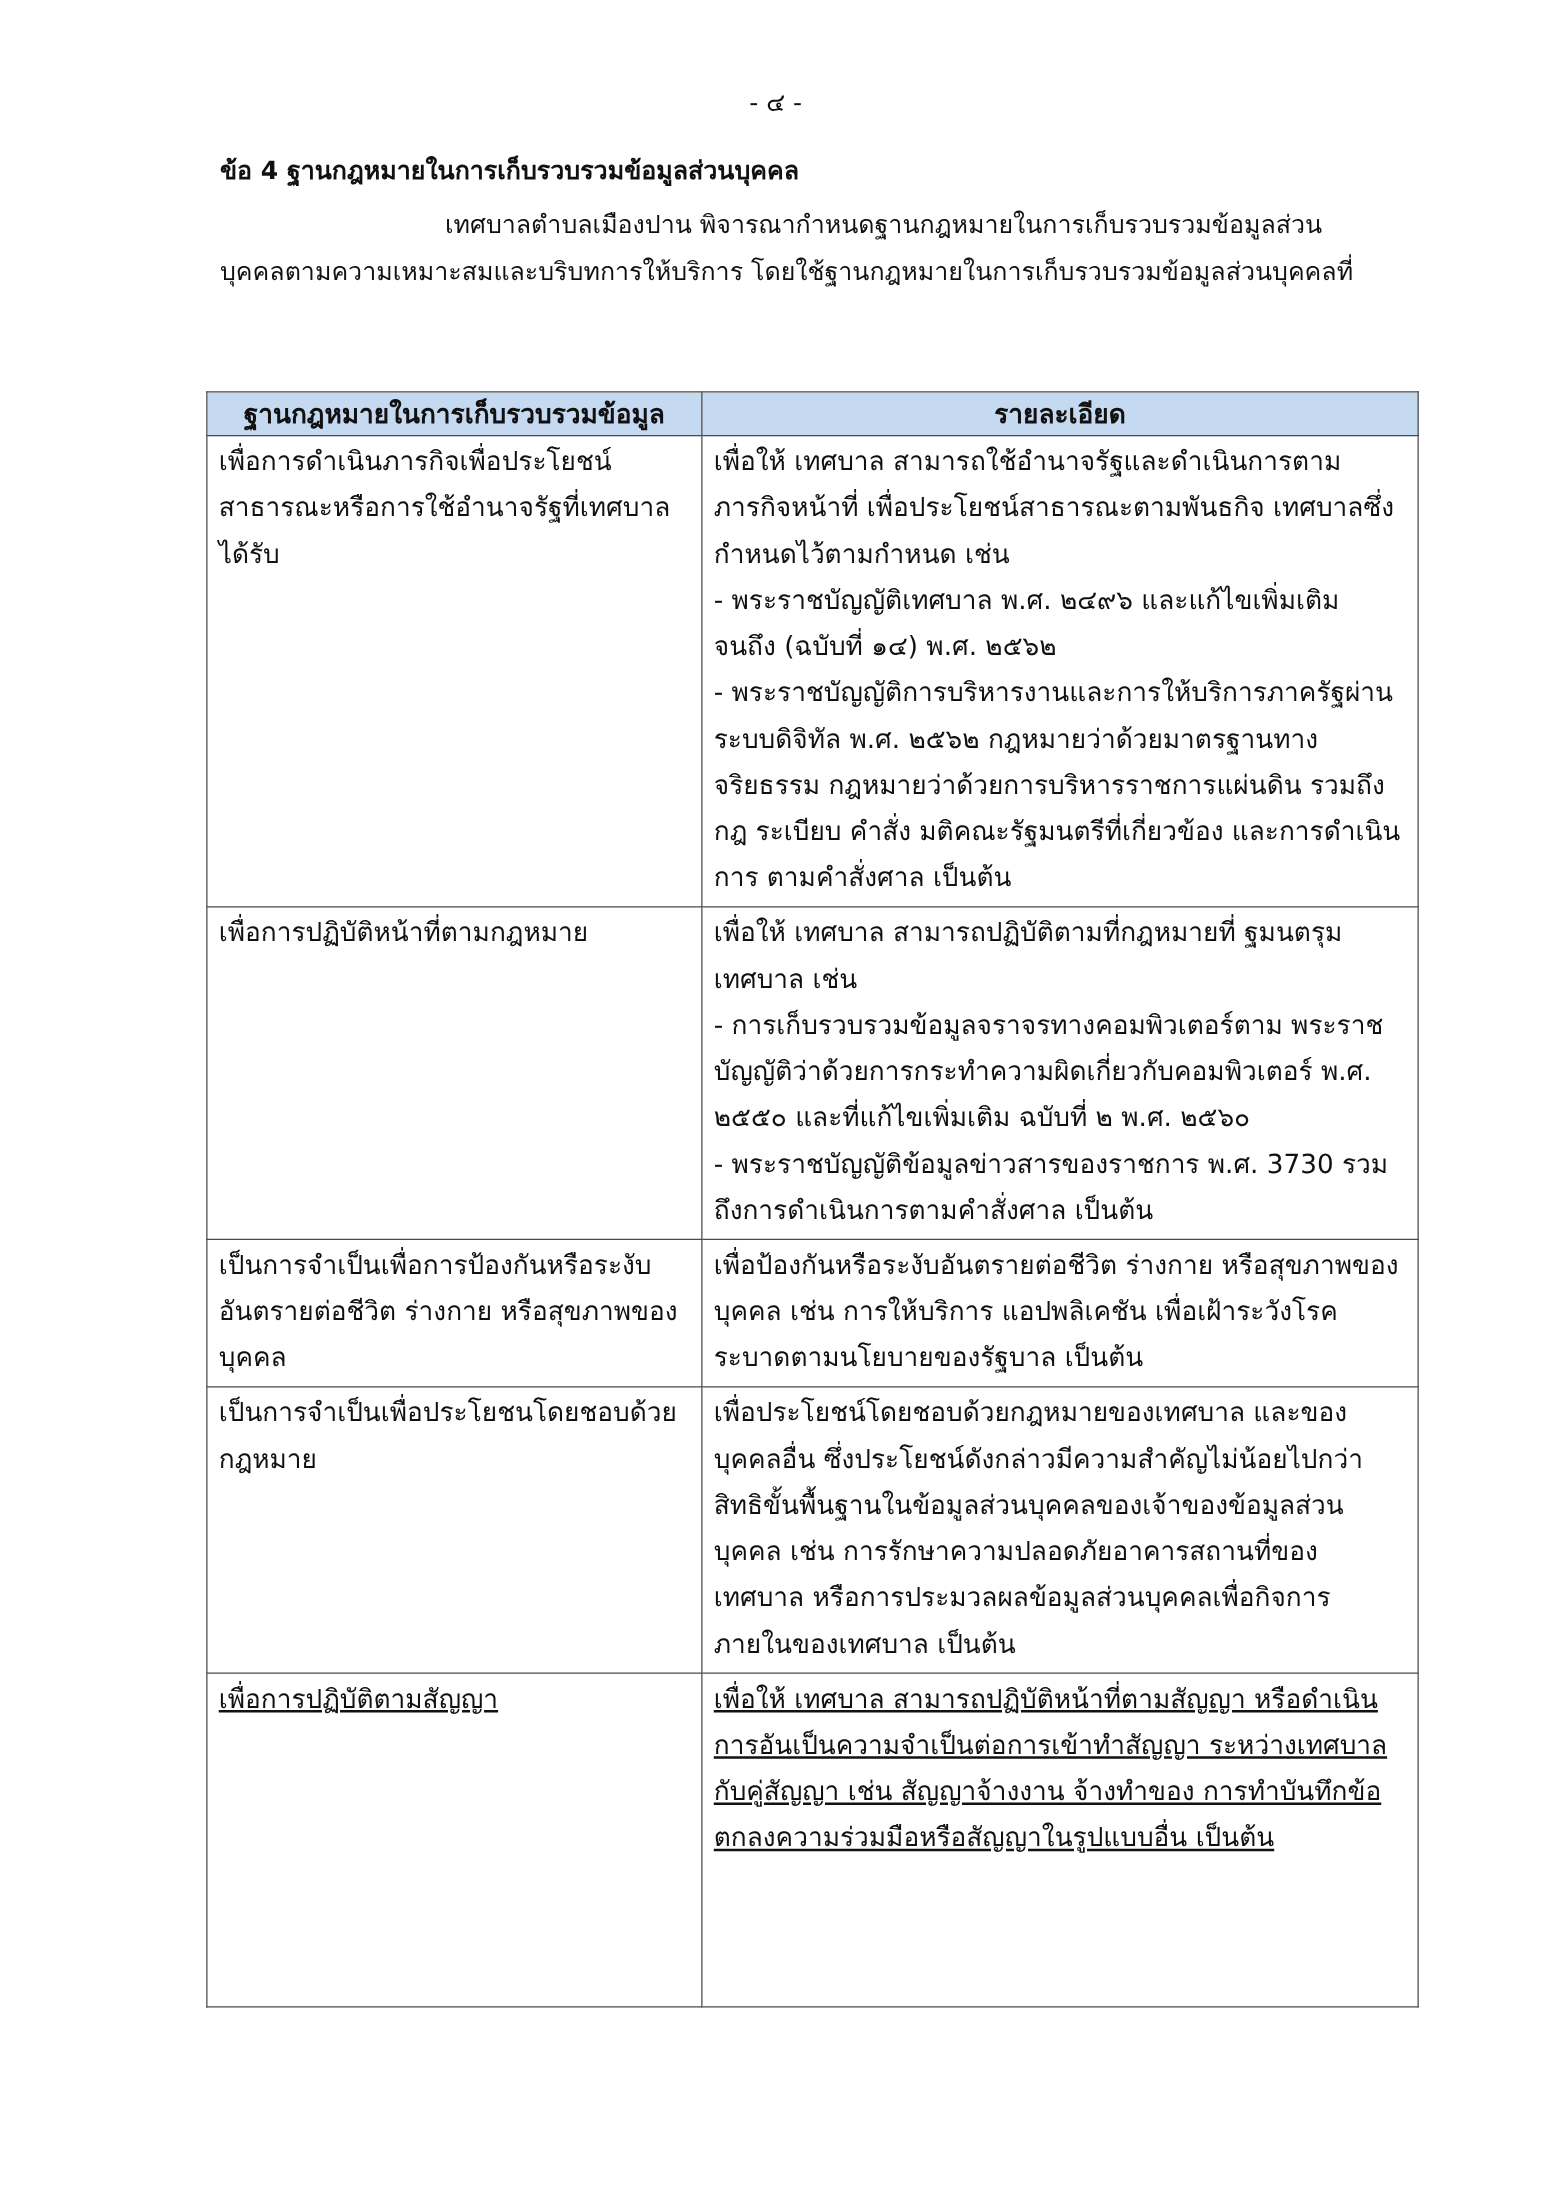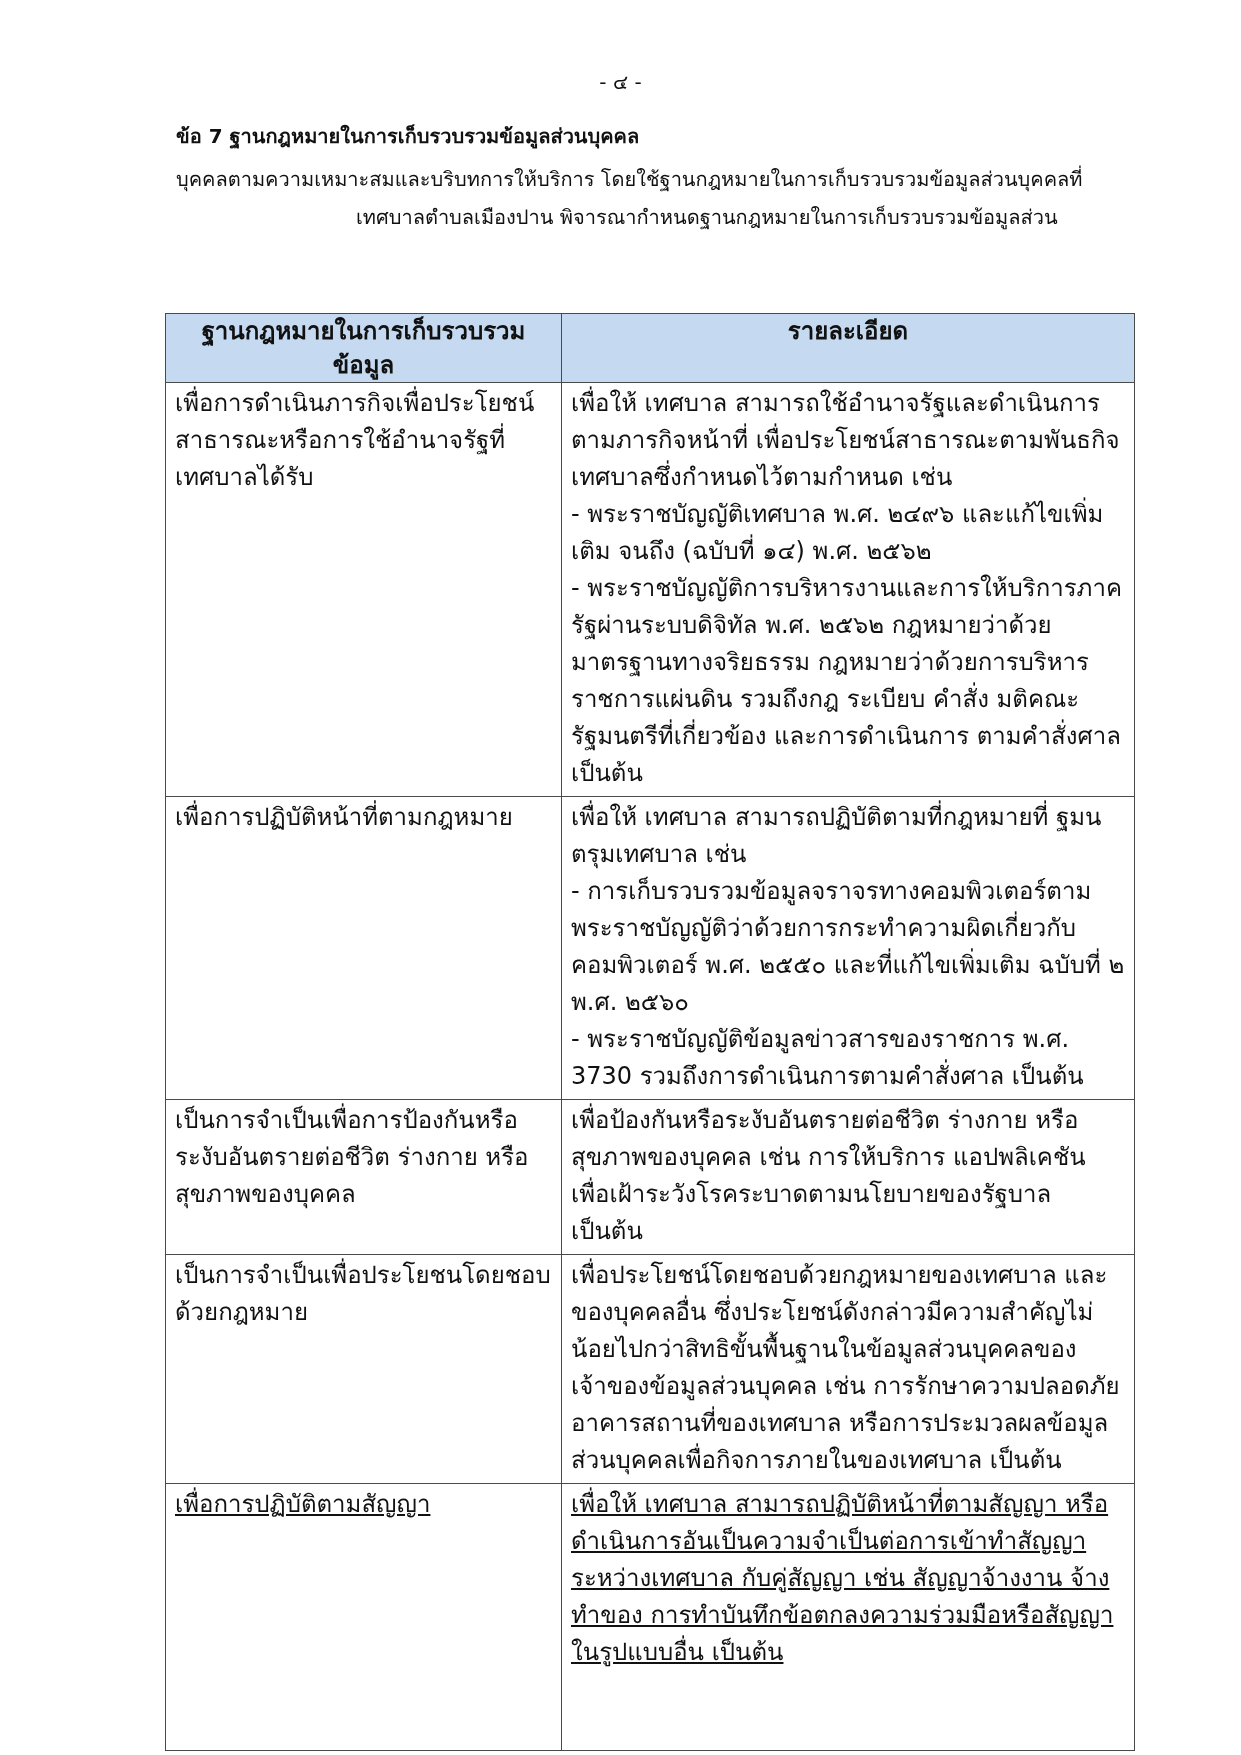--- a/index.html
+++ b/index.html
@@ -17,45 +17,45 @@
     font-size: 20px; font-weight: bold;
   }
   .intro {
     position: absolute; top: 160px; left: 176px; width: 950px;
     font-size: 20px; line-height: 38px;
   }
   .intro .indent { display: inline-block; width: 180px; }
   table.legal {
     position: absolute; top: 313px; left: 165px;
     width: 969px; border-collapse: collapse; table-layout: fixed;
-    font-size: 24px;
+    font-size: 21px;
   }
   table.legal th, table.legal td {
     border: 1.5px solid #4a4a4a; vertical-align: top;
     padding: 2px 8px 4px 9px; line-height: 37px;
   }
   table.legal th {
     background: #c5d9f1; font-weight: bold; text-align: center;
     line-height: 34px; padding: 0 8px;
   }
   table.legal col.c1 { width: 396px; }
   table.legal col.c2 { width: 573px; }
   .line { display: block; }
   tr.last td { height: 260px; text-decoration: underline; }
 </style>
 </head>
 <body>
 
 <div class="page-number">- ๔ -</div>
 
-<div class="heading">ข้อ 7 ฐานกฎหมายในการเก็บรวบรวมข้อมูลส่วนบุคคล</div>
+<div class="heading">ข้อ 4 ฐานกฎหมายในการเก็บรวบรวมข้อมูลส่วนบุคคล</div>
 
 <div class="intro">
+  <span class="line"><span class="indent"></span><span>เทศบาลตำบลเมืองปาน พิจารณากำหนดฐานกฎหมายในการเก็บรวบรวมข้อมูลส่วน</span></span>
   <span class="line">บุคคลตามความเหมาะสมและบริบทการให้บริการ โดยใช้ฐานกฎหมายในการเก็บรวบรวมข้อมูลส่วนบุคคลที่</span>
-  <span class="line"><span class="indent"></span><span>เทศบาลตำบลเมืองปาน พิจารณากำหนดฐานกฎหมายในการเก็บรวบรวมข้อมูลส่วน</span></span>
 </div>
 
 <table class="legal">
   <colgroup>
       <col class="c1">
       <col class="c2">
     </colgroup>
   <thead>
     <tr>
       <th>ฐานกฎหมายในการเก็บรวบรวมข้อมูล</th>

